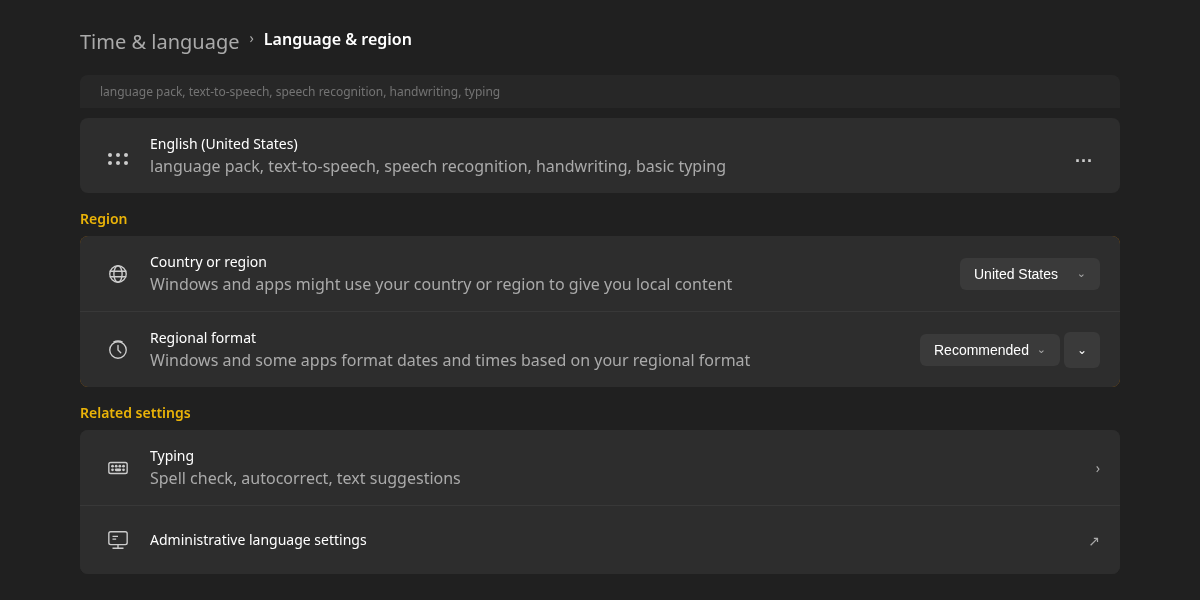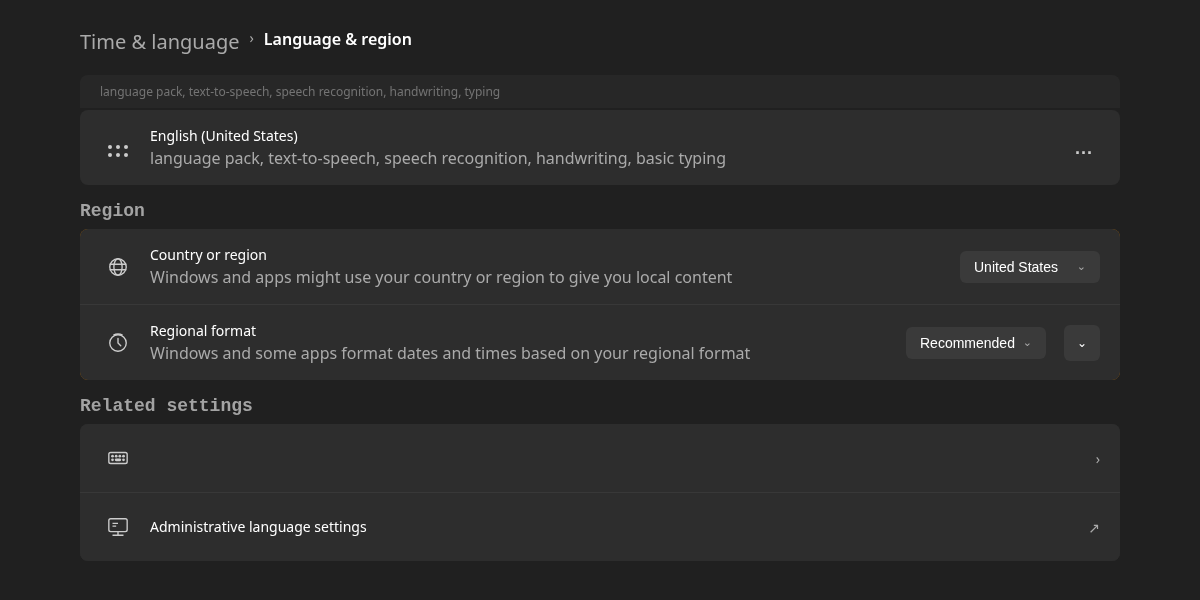--- a/index.html
+++ b/index.html
@@ -51,25 +51,24 @@
       display: flex;
       align-items: flex-end;
       padding: 16px 20px;
       background-color: #2d2d2d;
       border-radius: 8px;
       margin-bottom: 4px;
       position: relative;
     }
 
     .section-label {
-      font-size: 18px;
+      font-size: 14px;
       font-weight: 600;
-      color: #a3a3a3;
+      color: #eab308;
       margin: 16px 0 8px 0;
-      font-family: Liberation Mono, monospace;
     }
 
     .setting-row {
       display: flex;
       align-items: center;
       padding: 16px 20px;
       background-color: #2d2d2d;
       border-bottom: 1px solid #383838;
       position: relative;
     }
@@ -157,21 +156,21 @@
     }
 
     .chevron-down {
       font-size: 11px;
       color: #aaaaaa;
     }
 
     .regional-controls {
       display: flex;
       align-items: center;
-      gap: 18px;
+      gap: 4px;
     }
 
     .expand-btn {
       width: 36px;
       height: 36px;
       background-color: #3a3a3a;
       border: none;
       border-radius: 6px;
       color: #ffffff;
       display: flex;
@@ -222,21 +221,21 @@
       stroke-width: 1.5;
     }
 
     .top-fade {
       background-color: #2d2d2d;
       border-radius: 8px 8px 0 0;
       padding: 8px 20px;
       display: flex;
       align-items: flex-start;
       opacity: 0.6;
-      margin-bottom: 2px;
+      margin-bottom: 10px;
     }
 
     .top-fade-text {
       font-size: 12px;
       color: #aaaaaa;
     }
   </style>
 </head>
 <body>
 
@@ -328,20 +327,24 @@
           <rect x="2" y="6" width="20" height="12" rx="2"></rect>
           <line x1="6" y1="10" x2="6" y2="10" stroke-width="3" stroke-linecap="round"></line>
           <line x1="10" y1="10" x2="10" y2="10" stroke-width="3" stroke-linecap="round"></line>
           <line x1="14" y1="10" x2="14" y2="10" stroke-width="3" stroke-linecap="round"></line>
           <line x1="18" y1="10" x2="18" y2="10" stroke-width="3" stroke-linecap="round"></line>
           <line x1="6" y1="14" x2="6" y2="14" stroke-width="3" stroke-linecap="round"></line>
           <line x1="18" y1="14" x2="18" y2="14" stroke-width="3" stroke-linecap="round"></line>
           <line x1="10" y1="14" x2="14" y2="14" stroke-width="3" stroke-linecap="round"></line>
         </svg>
       </div>
+      <div class="setting-text">
+        <div class="setting-title">Typing</div>
+        <div class="setting-desc">Spell check, autocorrect, text suggestions</div>
+      </div>
       <span class="chevron-right">›</span>
     </div>
 
     <div class="nav-row">
       <div class="icon-wrapper">
         <svg class="admin-svg" viewBox="0 0 24 24" stroke="#cccccc" stroke-width="1.5" fill="none">
           <rect x="2" y="3" width="20" height="14" rx="2"></rect>
           <line x1="6" y1="21" x2="18" y2="21"></line>
           <line x1="12" y1="17" x2="12" y2="21"></line>
           <line x1="6" y1="8" x2="12" y2="8"></line>

